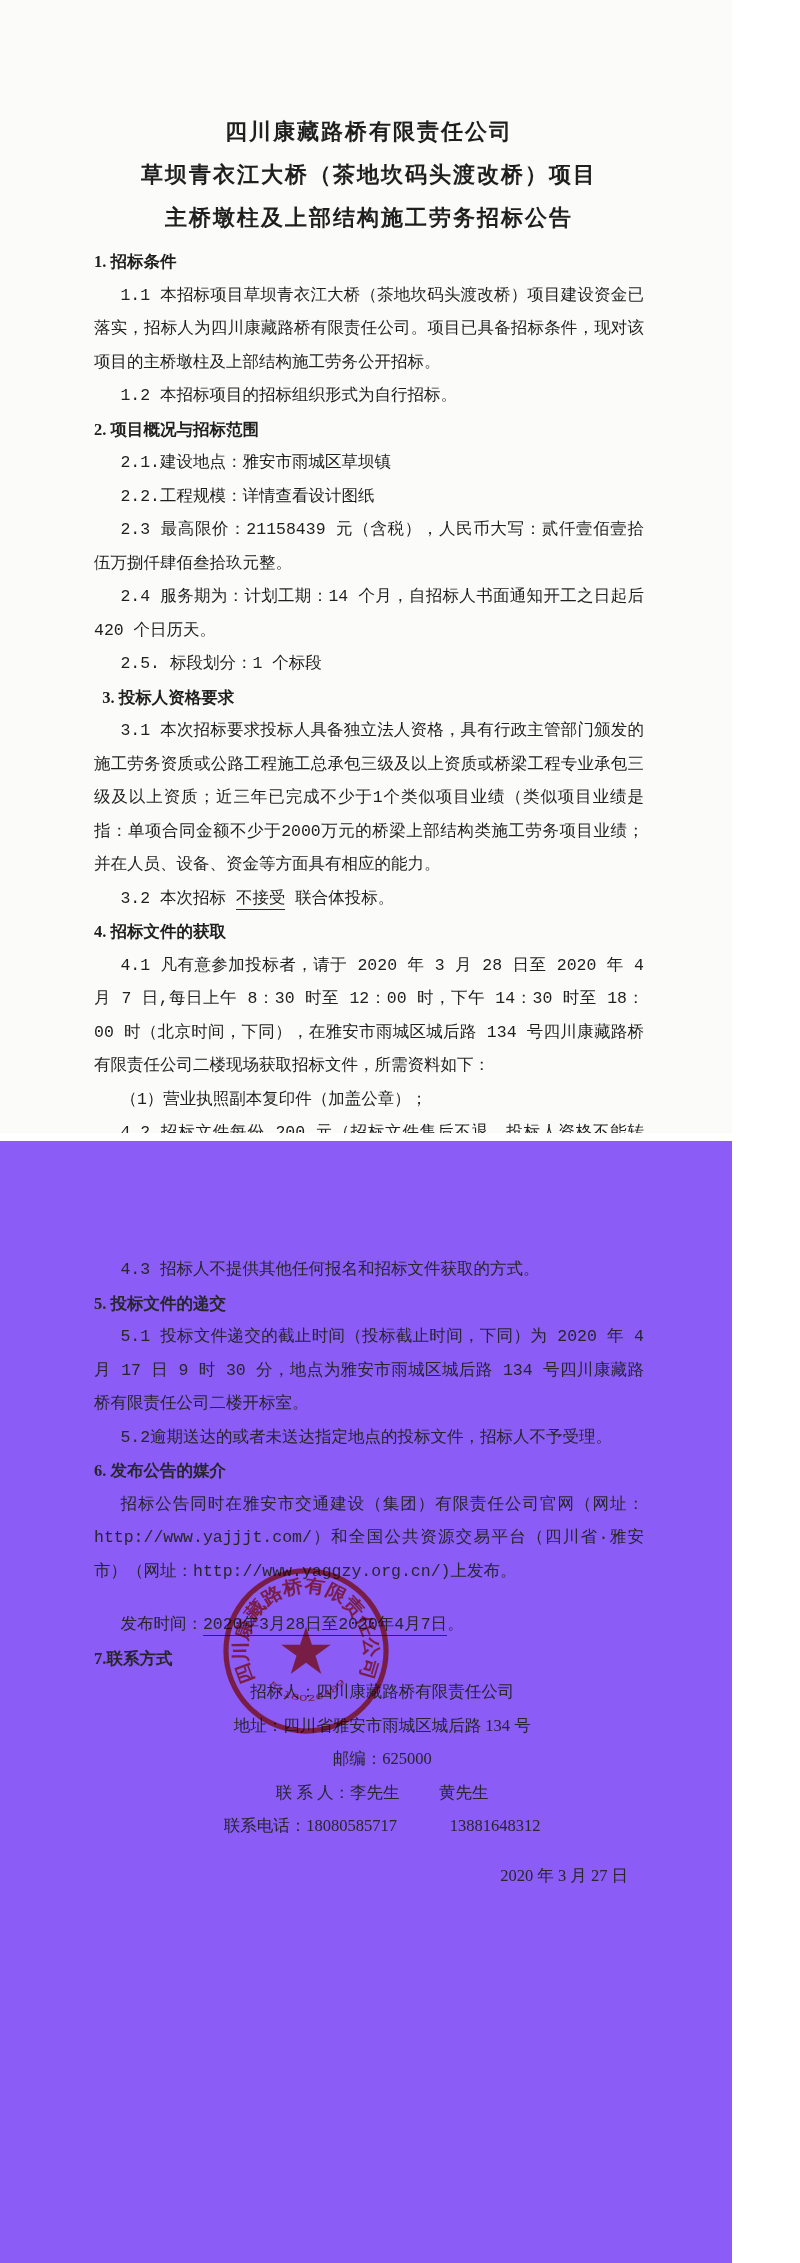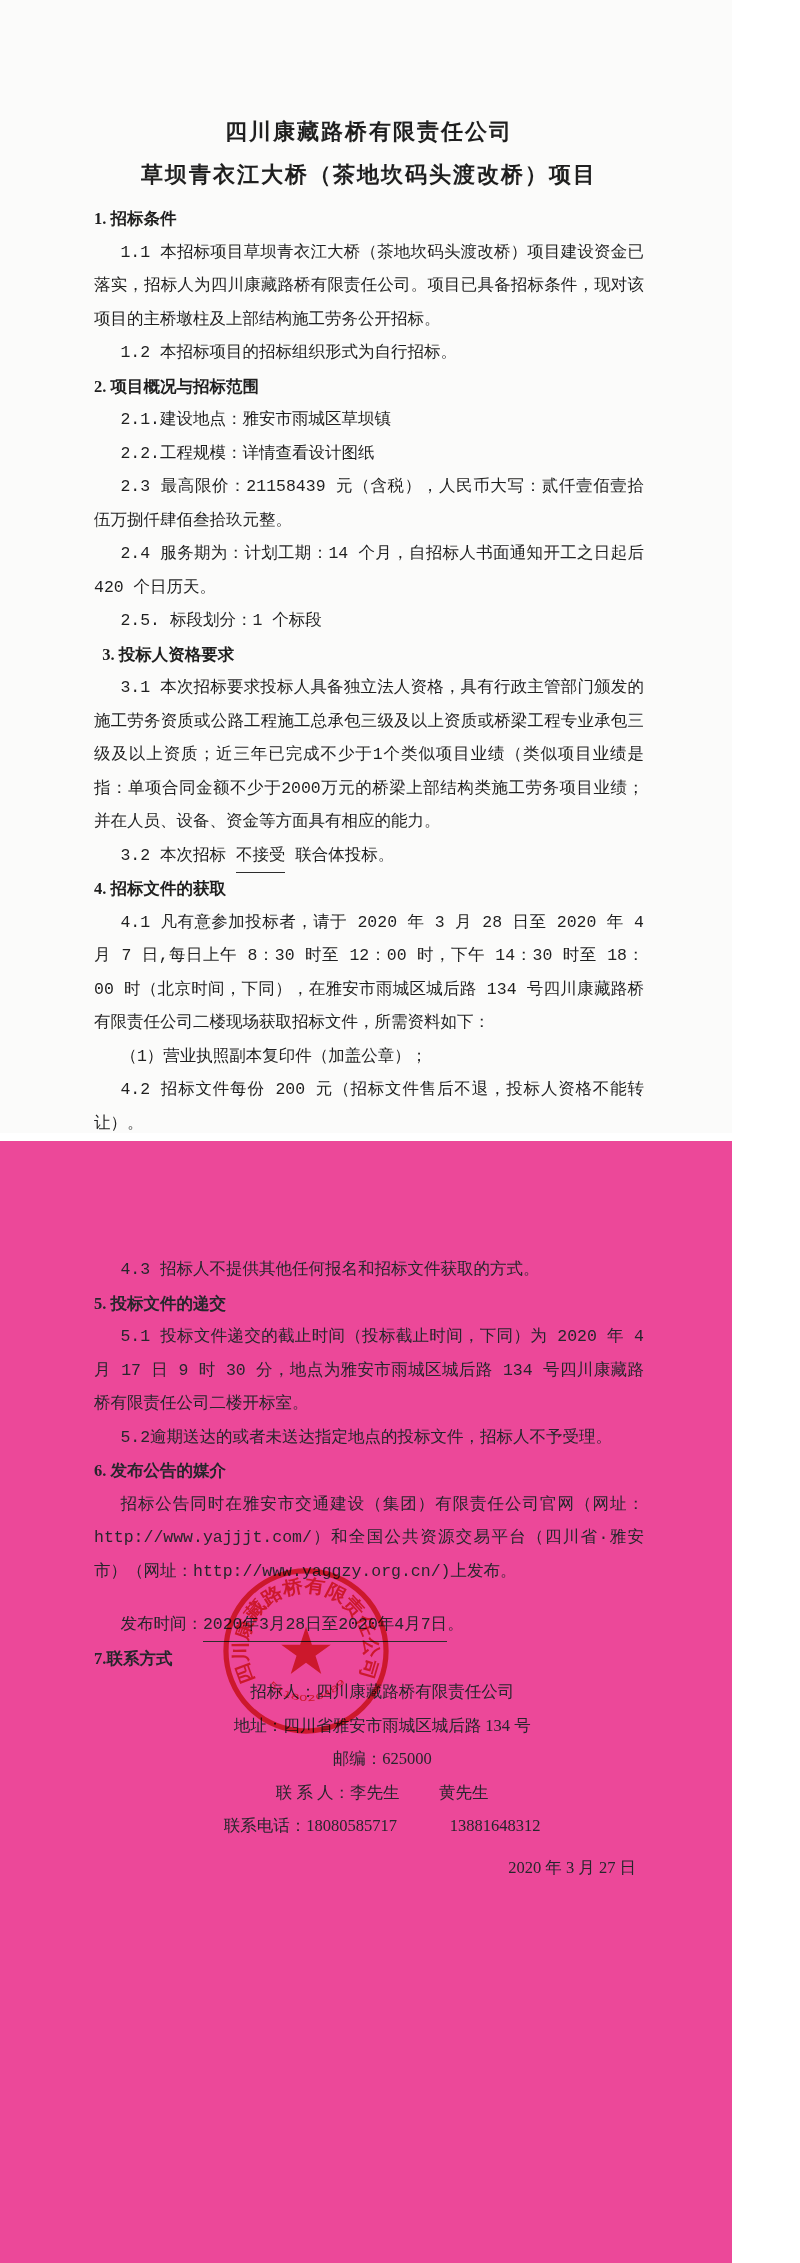--- a/index.html
+++ b/index.html
@@ -5,21 +5,21 @@
   html,body{margin:0;padding:0;background:#ffffff;}
   body{
     width:800px;
     font-family:"Liberation Serif","DejaVu Serif",serif;
     color:#1f1f1f;
     -webkit-font-smoothing:antialiased;
   }
   .page{position:relative;width:732px;box-sizing:border-box;overflow:hidden;}
   .page-1{height:1133px;background:#fbfbfa;}
   .page-gap{height:8px;background:#ffffff;}
-  .page-2{height:1122px;background:#ec4899;color:#26262c;}
+  .page-2{height:1122px;background:#8b5cf6;color:#26262c;}
   .doc-body{padding:0 88px 0 94px;}
   .titles{padding-top:110px;}
   .doc-title{
     text-align:center;
     font-size:22px;
     font-weight:700;
     letter-spacing:2px;
     line-height:43px;
     margin:0;
   }
@@ -41,25 +41,25 @@
   .para.no-justify{text-align:left;margin-top:20px;}
   .contact-line{
     font-size:16.5px;
     line-height:33.5px;
     margin:0;
     padding-left:1.6em;
     text-align:center;
   }
   .gap-2em{display:inline-block;width:2.4em;}
   .gap-3em{display:inline-block;width:3.2em;}
-  .u{border-bottom:1.5px solid #2c2c2c;padding-bottom:7px;}
+  .u{border-bottom:1.5px solid #2c2c2c;padding-bottom:1px;}
   .date-line{
     font-size:16.5px;
     line-height:33.5px;
-    margin:8px;
+    margin:16px;
     text-align:right;
   }
   .seal{
     position:absolute;
     left:219px;
     top:423px;
     width:174px;
     height:174px;
     opacity:0.88;
     mix-blend-mode:multiply;
@@ -67,20 +67,21 @@
   }
 </style>
 </head>
 <body>
 
 <div class="page page-1">
   <div class="doc-body">
     <div class="titles">
       <p class="doc-title">四川康藏路桥有限责任公司</p>
       <p class="doc-title">草坝青衣江大桥（茶地坎码头渡改桥）项目</p>
+      <p class="doc-title">主桥墩柱及上部结构施工劳务招标公告</p>
     </div>
 
     <p class="sec mt">1. 招标条件</p>
     <p class="para">1.1 本招标项目草坝青衣江大桥（茶地坎码头渡改桥）项目建设资金已落实，招标人为四川康藏路桥有限责任公司。项目已具备招标条件，现对该项目的主桥墩柱及上部结构施工劳务公开招标。</p>
     <p class="para">1.2 本招标项目的招标组织形式为自行招标。</p>
 
     <p class="sec">2. 项目概况与招标范围</p>
     <p class="para">2.1.建设地点：雅安市雨城区草坝镇</p>
     <p class="para">2.2.工程规模：详情查看设计图纸</p>
     <p class="para">2.3 最高限价：21158439 元（含税），人民币大写：贰仟壹佰壹拾伍万捌仟肆佰叁拾玖元整。</p>

